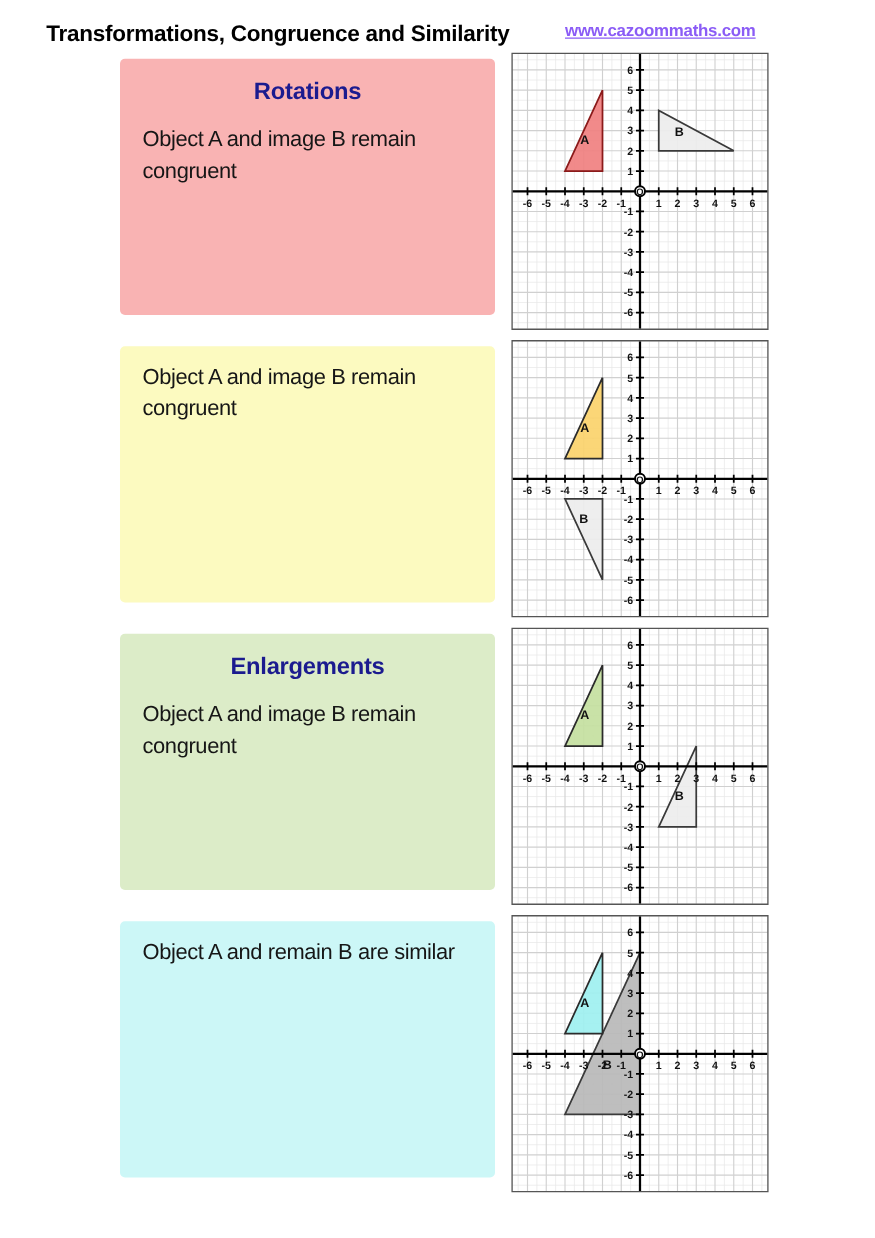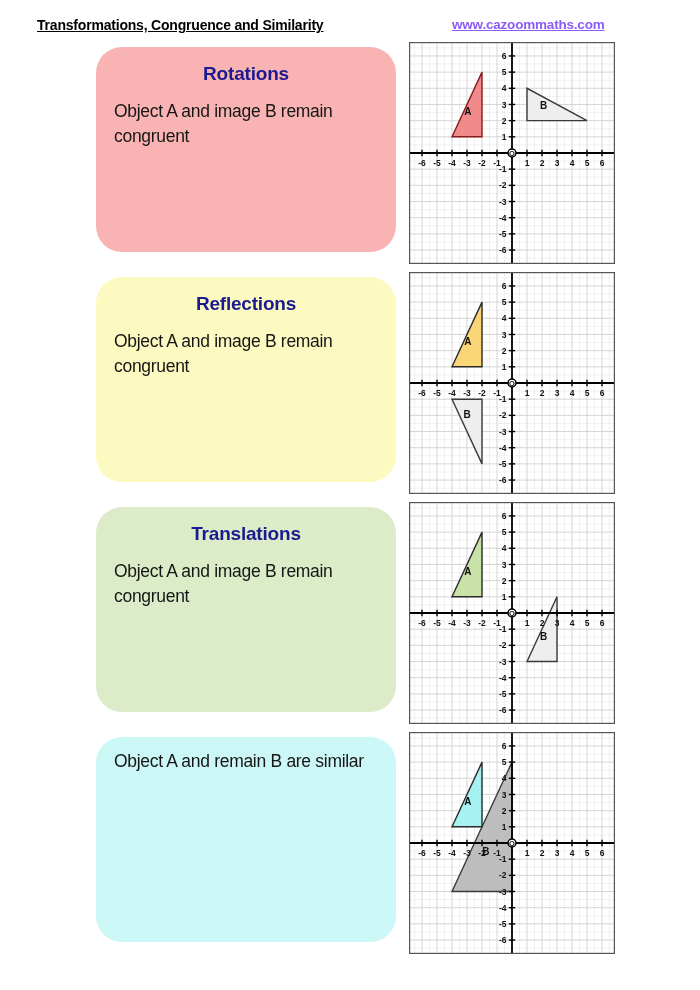--- a/index.html
+++ b/index.html
@@ -20,26 +20,25 @@
     position: absolute;
     top: 17px;
     left: 0;
     width: 700px;
     height: 24px;
   }
   .doc-title {
     position: absolute;
     left: 37px;
     top: 0;
-    font-size: 14px;
+    font-size: 18px;
     font-weight: bold;
     color: #000000;
     letter-spacing: -0.2px;
     white-space: nowrap;
-    text-decoration: underline;
   }
   .site-link {
     position: absolute;
     left: 452px;
     top: 0;
     font-size: 13.5px;
     font-weight: bold;
     color: #8b5cf6;
     text-decoration: underline;
     letter-spacing: -0.2px;
@@ -58,21 +57,21 @@
   .row-3 { top: 500px; }
   .row-4 { top: 730px; }
 
   
   .card {
     position: absolute;
     left: 96px;
     top: 7px;
     width: 300px;
     height: 205px;
-    border-radius: 26px;
+    border-radius: 4px;
     box-sizing: border-box;
     padding: 12px 16px 0 16px;
   }
   .card-title {
     text-align: center;
     font-size: 19px;
     font-weight: bold;
     color: #1b1b8f;
     margin: 4px 0 14px 0;
     letter-spacing: -0.2px;
@@ -227,21 +226,20 @@
         <circle cx="103" cy="111" r="4" fill="#ffffff" stroke="#000000" stroke-width="1.5"></circle>
         <text x="103" y="114.1" text-anchor="middle" font-family="&quot;Liberation Sans&quot;, sans-serif" font-size="7.5" font-weight="bold" fill="#111111">O</text>
         <text x="58.75" y="73.25" text-anchor="middle" font-family="&quot;Liberation Sans&quot;, sans-serif" font-size="10" font-weight="bold" fill="#111111">A</text>
         <text x="134.5" y="66.77941176470588" text-anchor="middle" font-family="&quot;Liberation Sans&quot;, sans-serif" font-size="10" font-weight="bold" fill="#111111">B</text>
         <rect x="0.6" y="0.6" width="204.8" height="220.8" fill="none" stroke="#555555" stroke-width="1.2"></rect>
       </svg>
     </div>
   </div>
 <div class="row row-2">
     <div class="card" style="background: rgb(252, 250, 192);">
-      <div class="card-title">Reflections</div>
       <div class="card-body">Object A and image B remain congruent</div>
     </div>
     <div class="graph">
       <svg width="206" height="222" viewBox="0 0 206 222">
         <rect x="0" y="0" width="206" height="222" fill="#ffffff"></rect>
         <g stroke="#e8e8e8" stroke-width="0.6">
           <line x1="5.5" y1="1" x2="5.5" y2="221"></line>
           <line x1="1" y1="216.1470588235294" x2="205" y2="216.1470588235294"></line>
           <line x1="20.5" y1="1" x2="20.5" y2="221"></line>
           <line x1="1" y1="199.97058823529412" x2="205" y2="199.97058823529412"></line>
@@ -355,21 +353,21 @@
         <circle cx="103" cy="111" r="4" fill="#ffffff" stroke="#000000" stroke-width="1.5"></circle>
         <text x="103" y="114.1" text-anchor="middle" font-family="&quot;Liberation Sans&quot;, sans-serif" font-size="7.5" font-weight="bold" fill="#111111">O</text>
         <text x="58.75" y="73.25" text-anchor="middle" font-family="&quot;Liberation Sans&quot;, sans-serif" font-size="10" font-weight="bold" fill="#111111">A</text>
         <text x="58" y="146.0441176470588" text-anchor="middle" font-family="&quot;Liberation Sans&quot;, sans-serif" font-size="10" font-weight="bold" fill="#111111">B</text>
         <rect x="0.6" y="0.6" width="204.8" height="220.8" fill="none" stroke="#555555" stroke-width="1.2"></rect>
       </svg>
     </div>
   </div>
 <div class="row row-3">
     <div class="card" style="background: rgb(220, 236, 200);">
-      <div class="card-title">Translations</div>
+      <div class="card-title">Enlargements</div>
       <div class="card-body">Object A and image B remain congruent</div>
     </div>
     <div class="graph">
       <svg width="206" height="222" viewBox="0 0 206 222">
         <rect x="0" y="0" width="206" height="222" fill="#ffffff"></rect>
         <g stroke="#e8e8e8" stroke-width="0.6">
           <line x1="5.5" y1="1" x2="5.5" y2="221"></line>
           <line x1="1" y1="216.1470588235294" x2="205" y2="216.1470588235294"></line>
           <line x1="20.5" y1="1" x2="20.5" y2="221"></line>
           <line x1="1" y1="199.97058823529412" x2="205" y2="199.97058823529412"></line>

